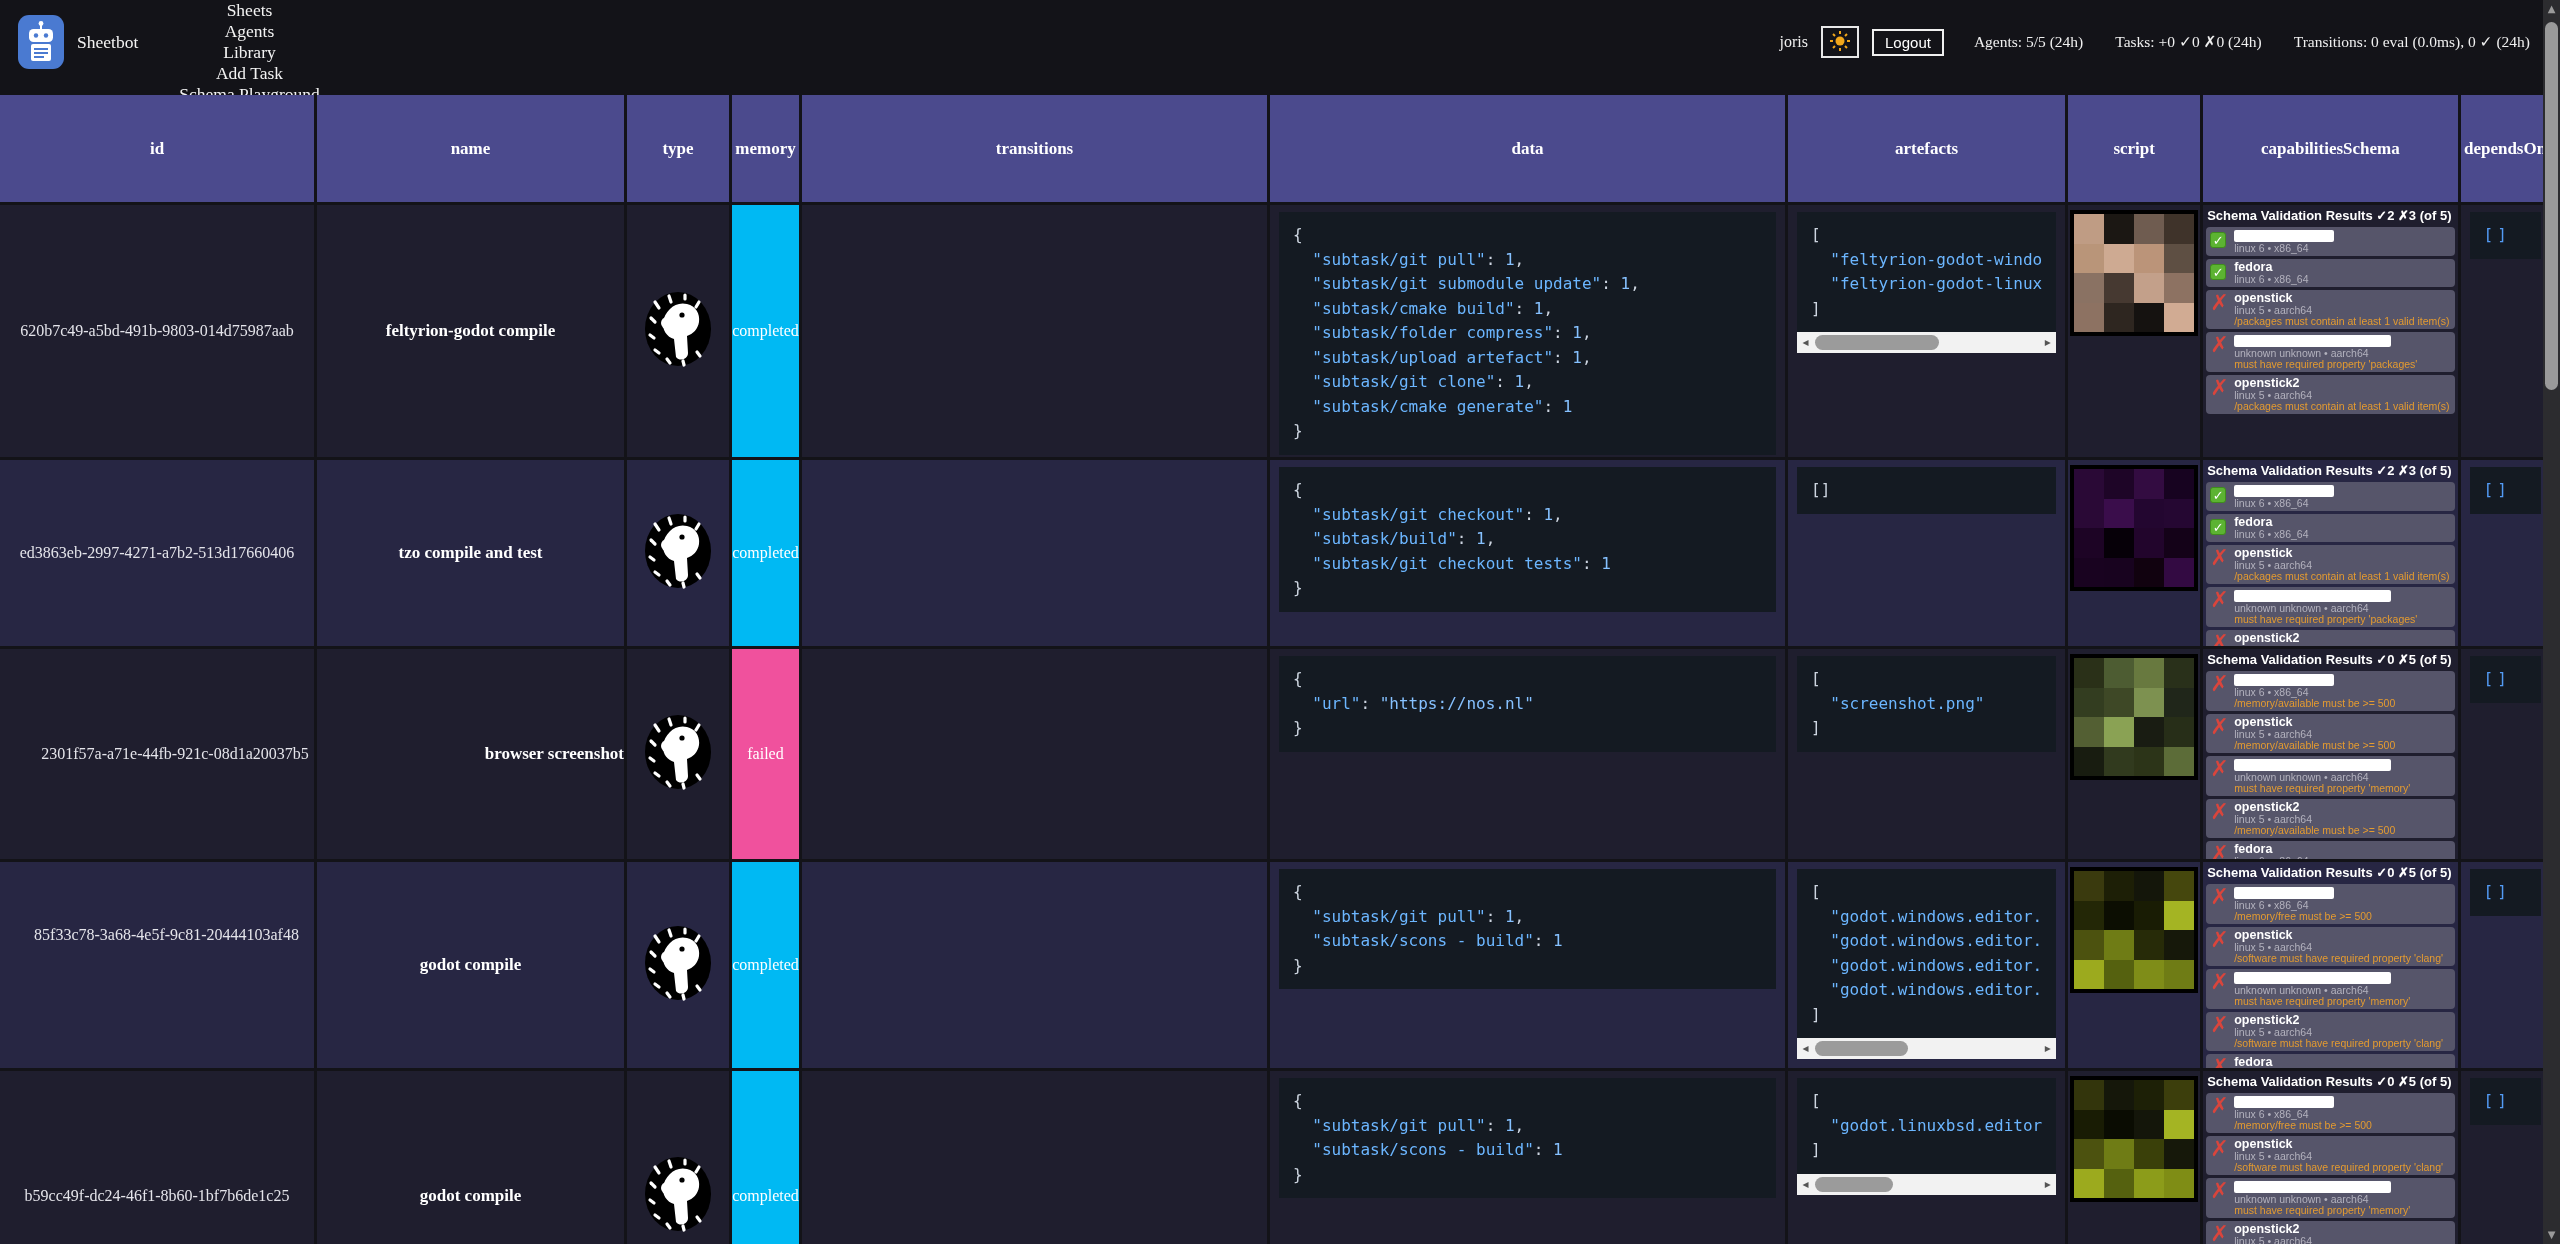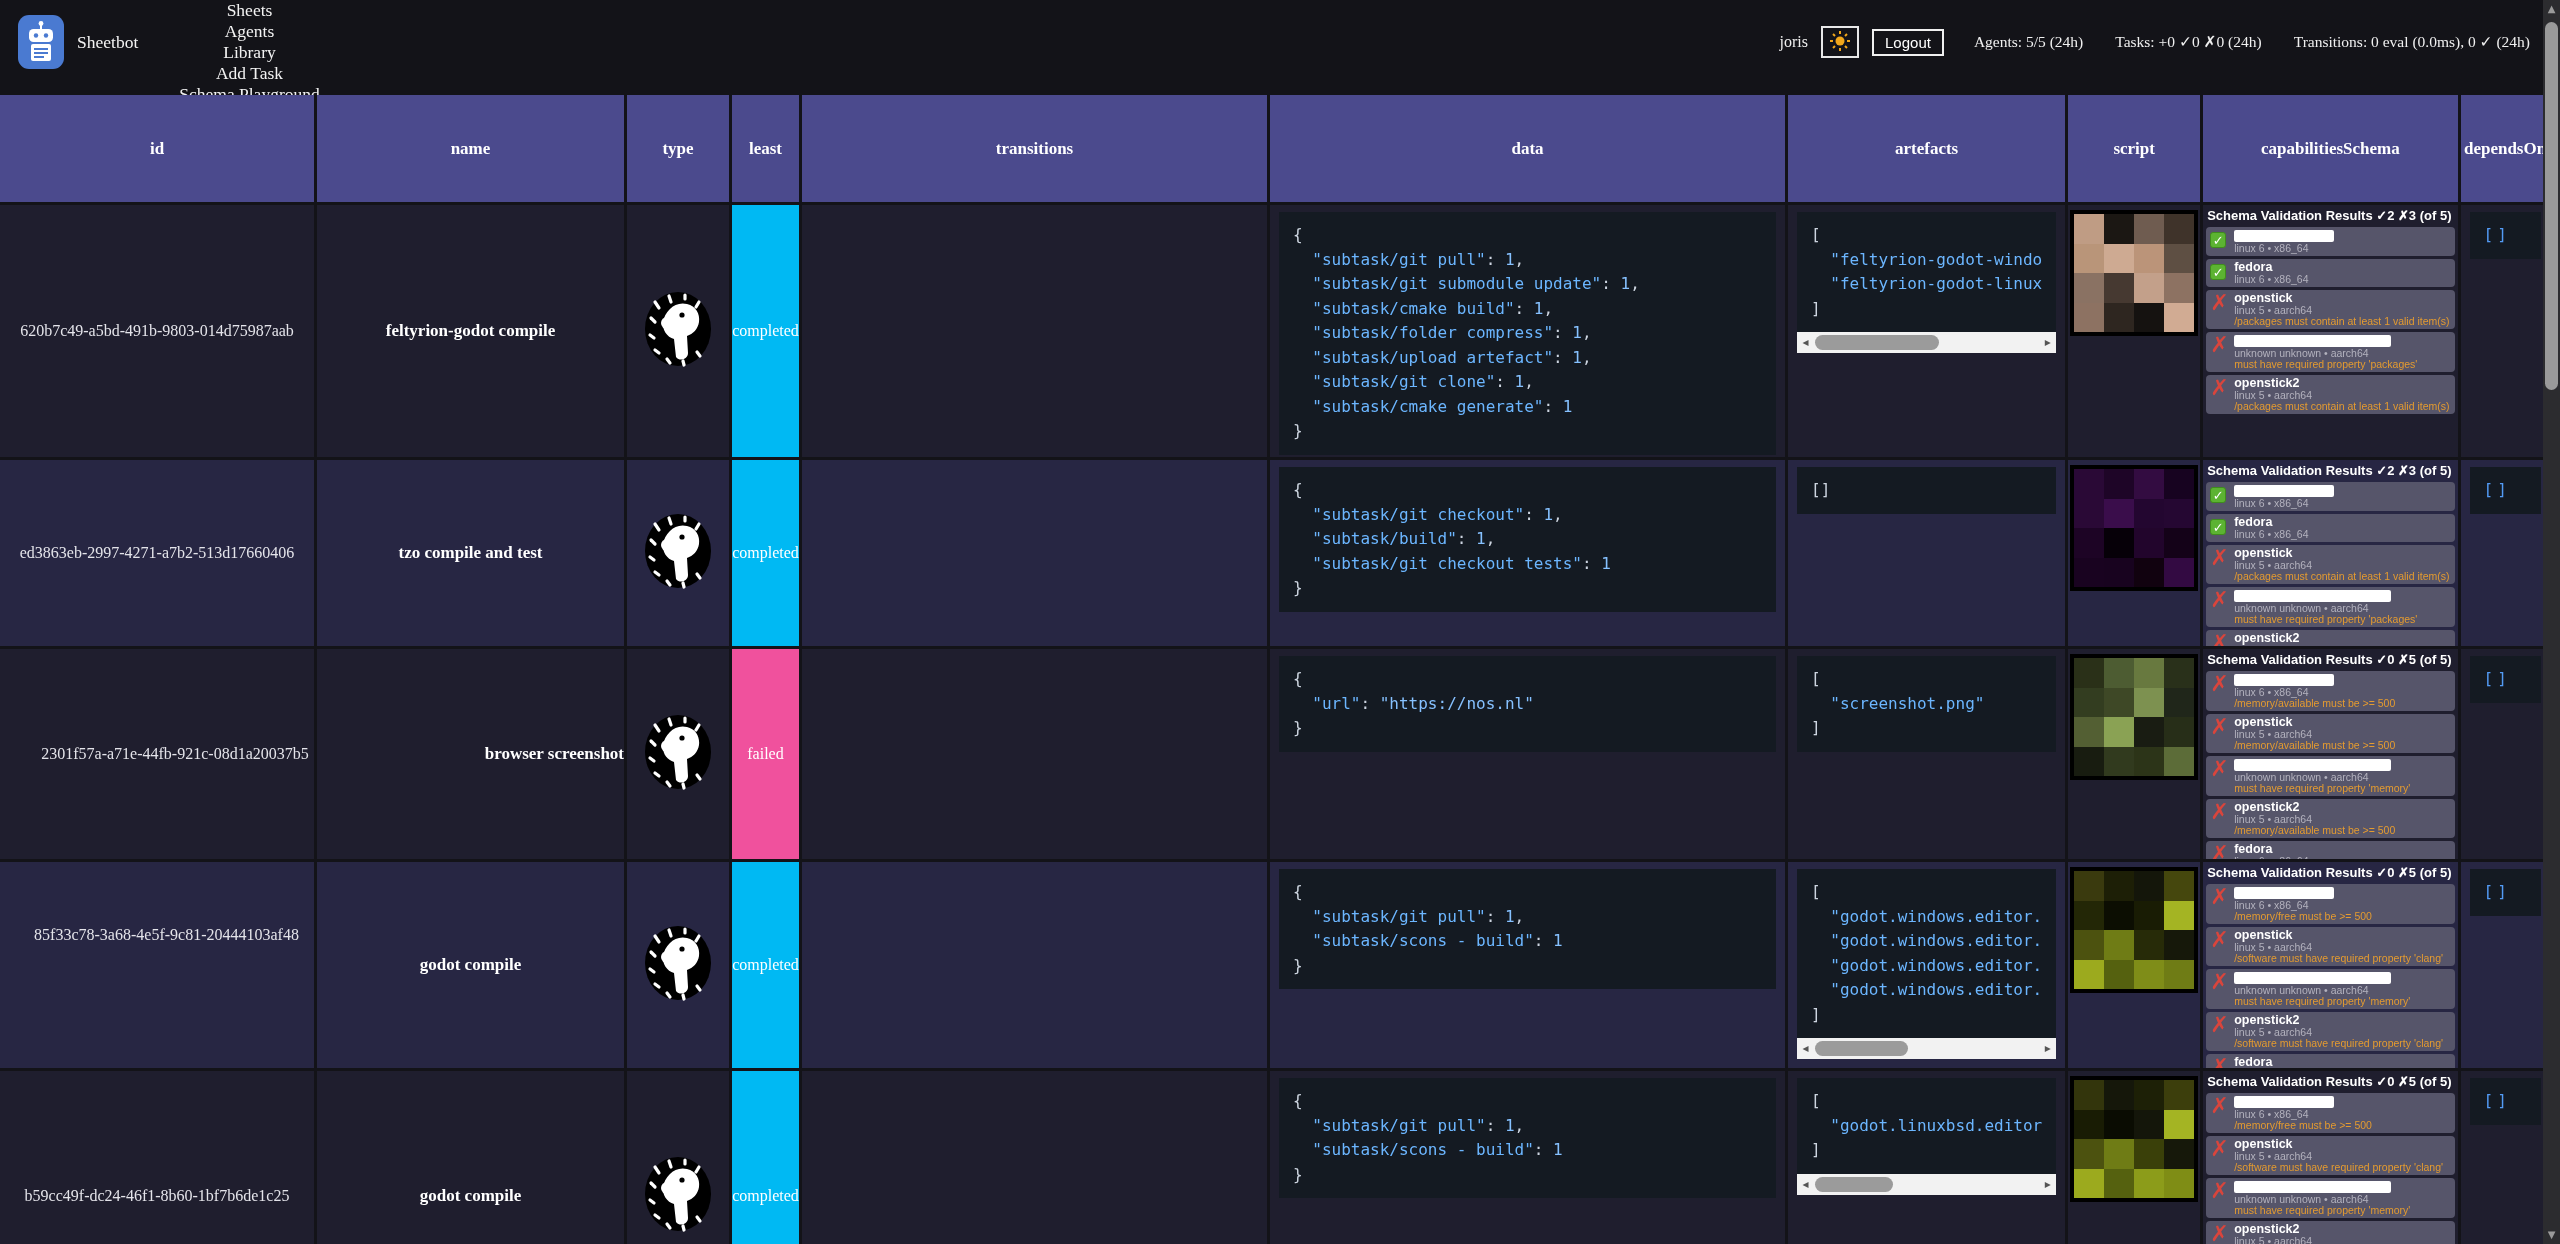--- a/index.html
+++ b/index.html
@@ -140,21 +140,21 @@
         <col style="width: 260px;">
         <col style="width: 135px;">
         <col style="width: 226px;">
         <col style="width: 92px;">
       </colgroup>
       <thead>
         <tr>
           <th>id</th>
           <th>name</th>
           <th>type</th>
-          <th>least</th>
+          <th>memory</th>
           <th>transitions</th>
           <th>data</th>
           <th>artefacts</th>
           <th>script</th>
           <th>capabilitiesSchema</th>
           <th>dependsOn</th>
         </tr>
       </thead>
       <tbody>
         <tr class="odd" style="height: 255px;">

